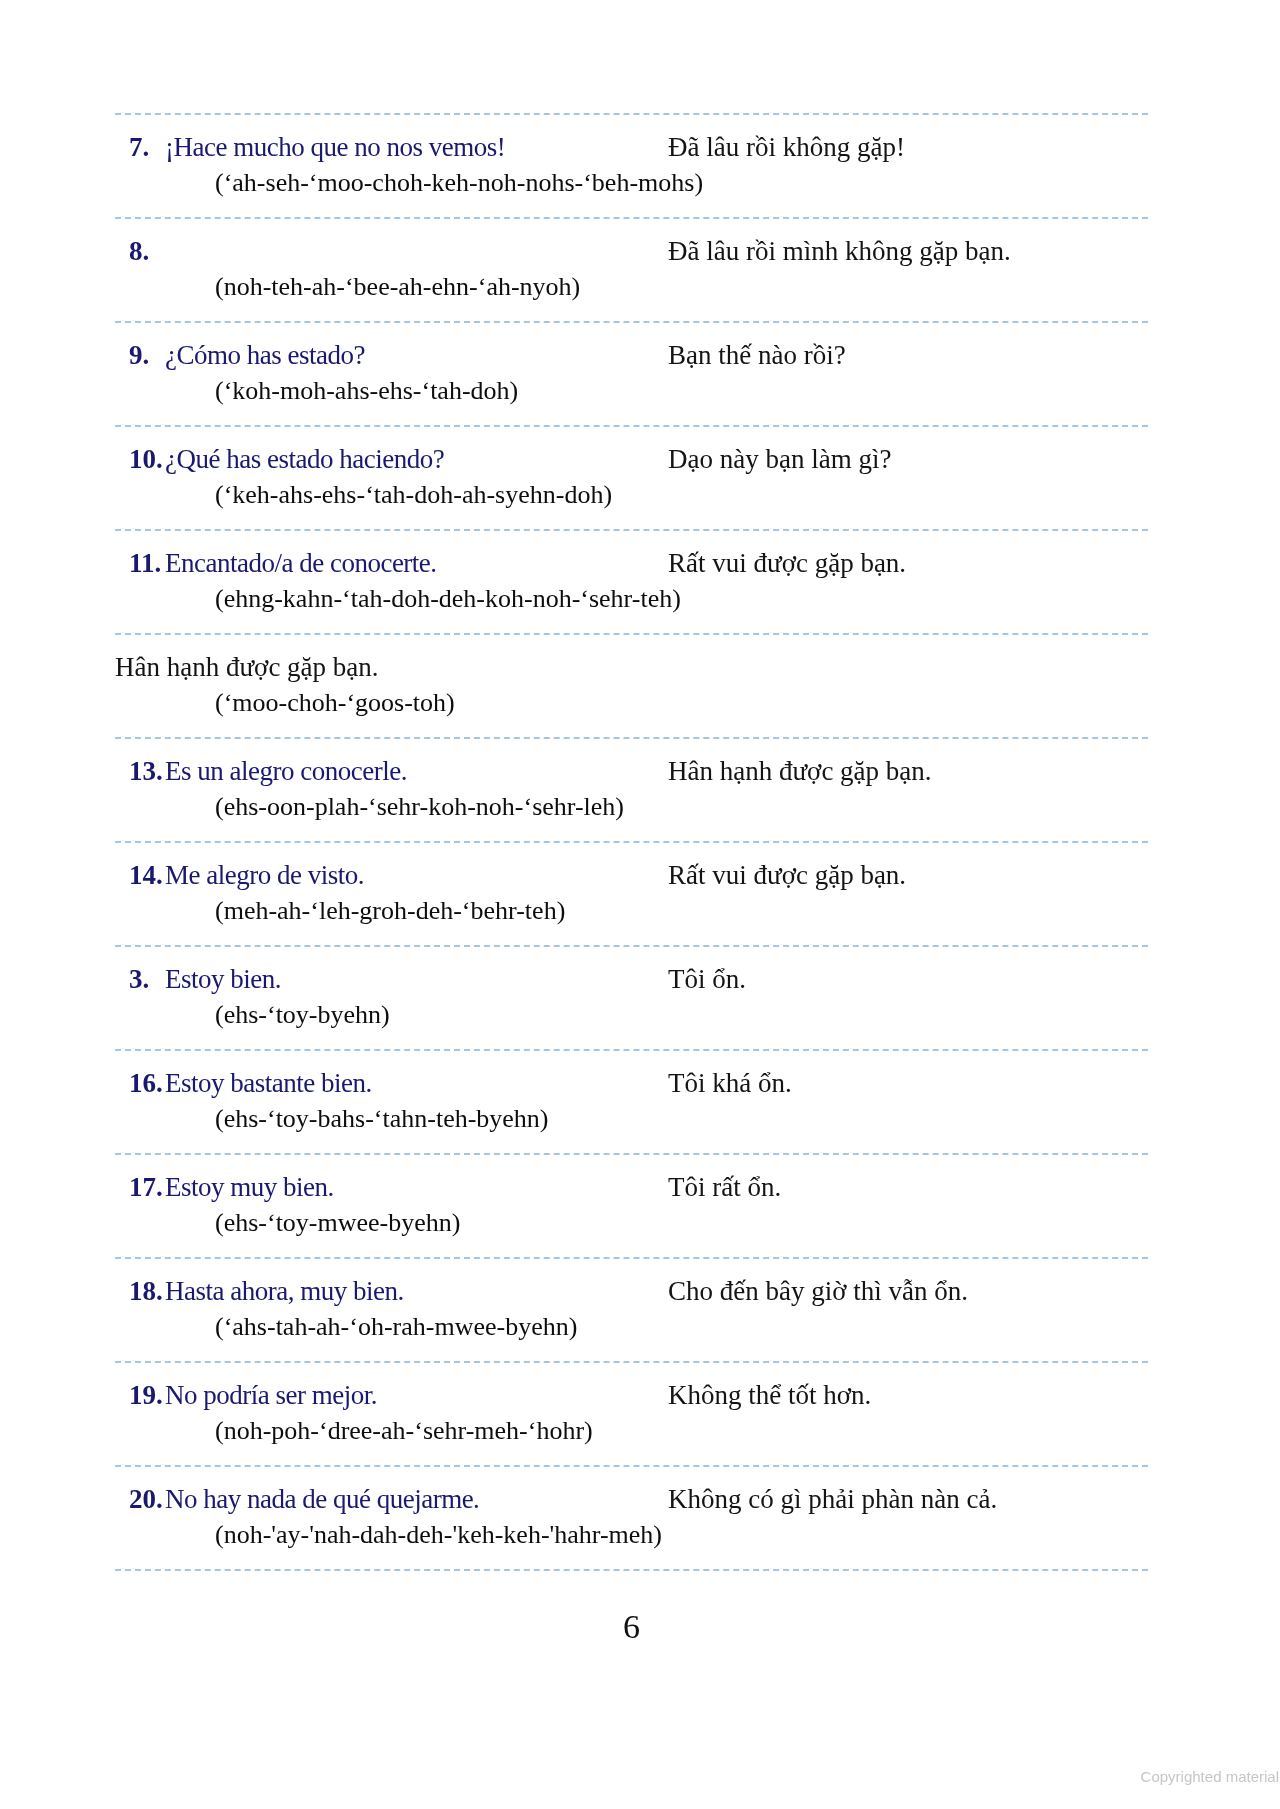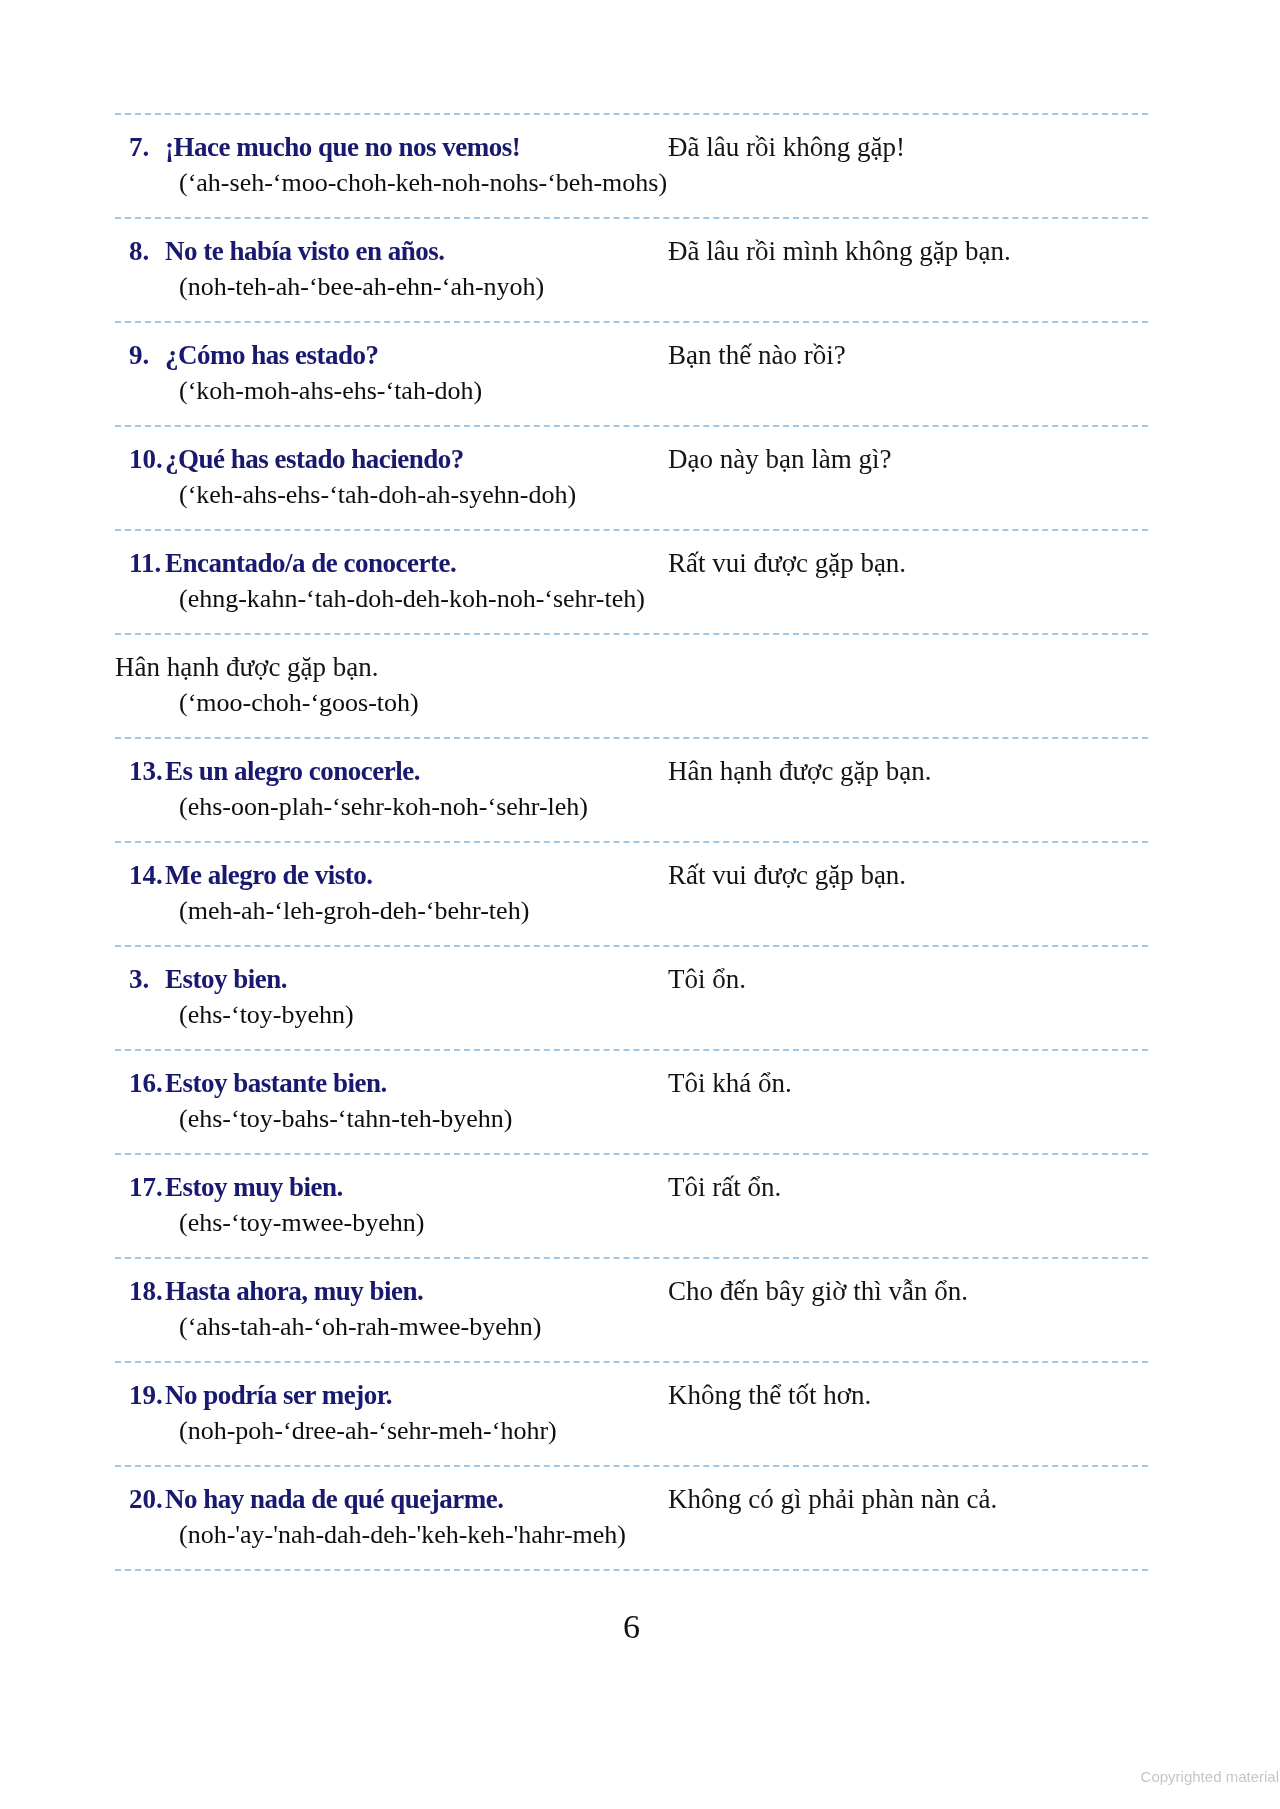--- a/index.html
+++ b/index.html
@@ -43,34 +43,34 @@
   .num{
     flex:none;
     width:50px;
     padding-left:14px;
     font-weight:bold;
     font-size:27px;
     line-height:36px;
     color:var(--spanish);
   }
   .spanish{
-    font-weight:bold;
+    font-weight:normal;
     font-size:27px;
     line-height:36px;
     color:var(--spanish);
     letter-spacing:-0.5px;
   }
   .viet{
     font-size:27px;
     line-height:36px;
     color:var(--viet);
     padding-right:4px;
   }
   .pron{
-    margin-left:64px;
+    margin-left:100px;
     font-size:26px;
     line-height:36px;
     color:var(--pron);
   }
   .page-number{
     position:absolute;
     left:115px;
     top:1608px;
     width:1033px;
     text-align:center;
@@ -101,21 +101,20 @@
           </div>
           <div class="viet">Đã lâu rồi không gặp!</div>
         </div>
         <div class="pron">(‘ah-seh-‘moo-choh-keh-noh-nohs-‘beh-mohs)</div>
       </div>
 
       <div class="entry">
         <div class="entry-top">
           <div class="left-line">
             <span class="num">8.</span>
-            <span class="spanish">No te había visto en años.</span>
           </div>
           <div class="viet">Đã lâu rồi mình không gặp bạn.</div>
         </div>
         <div class="pron">(noh-teh-ah-‘bee-ah-ehn-‘ah-nyoh)</div>
       </div>
 
       <div class="entry">
         <div class="entry-top">
           <div class="left-line">
             <span class="num">9.</span>

